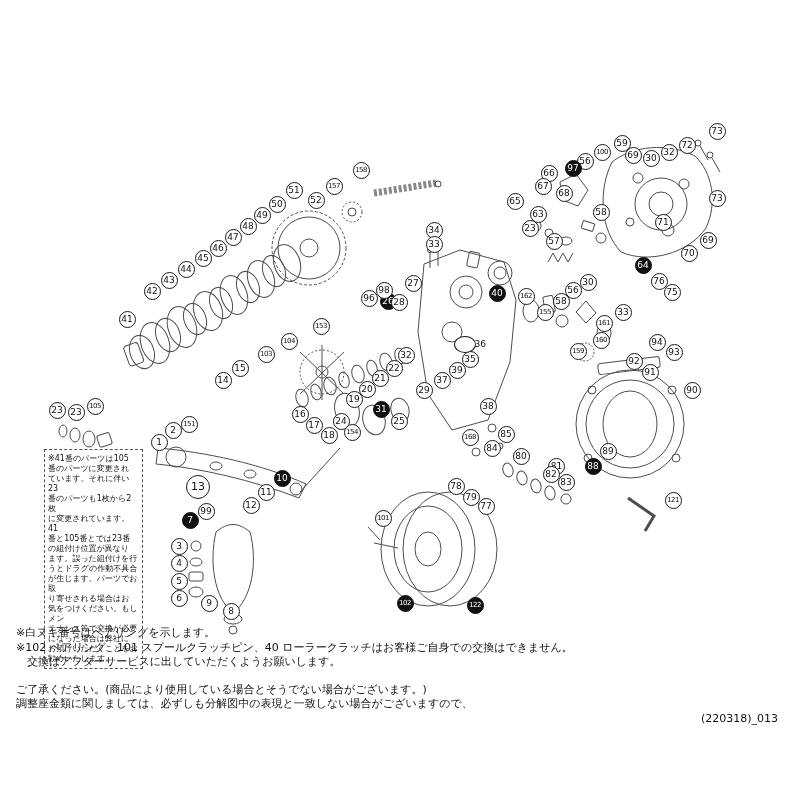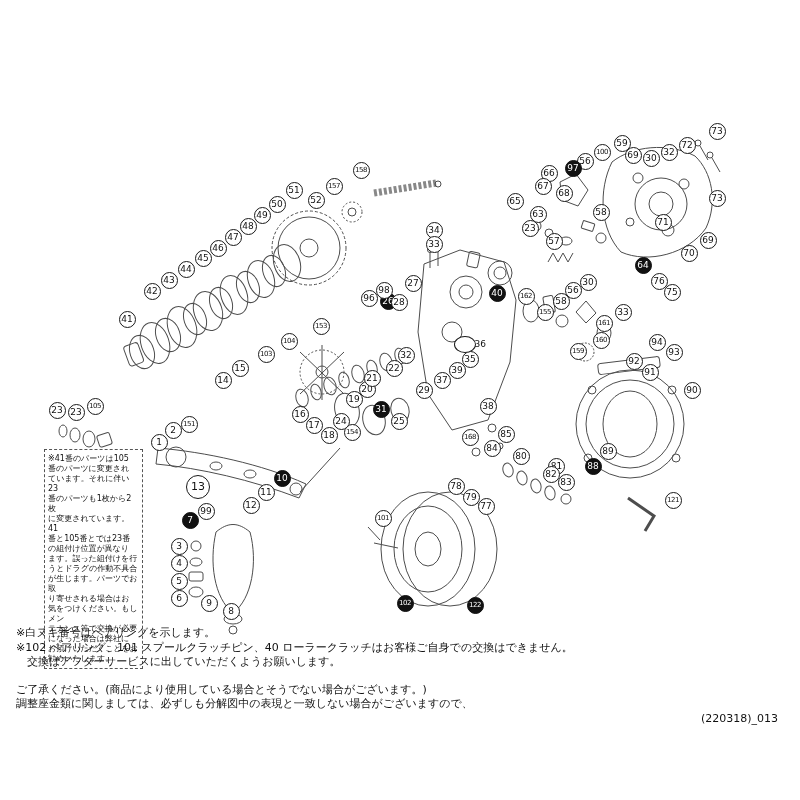--- a/index.html
+++ b/index.html
@@ -191,21 +191,21 @@
       <div class="callout n3" style="left: 266px; top: 354px;">103</div>
       <div class="callout" style="left: 240px; top: 368px;">15</div>
       <div class="callout" style="left: 223px; top: 380px;">14</div>
       <div class="callout" style="left: 300px; top: 414px;">16</div>
       <div class="callout" style="left: 314px; top: 425px;">17</div>
       <div class="callout" style="left: 329px; top: 435px;">18</div>
       <div class="callout n3" style="left: 352px; top: 432px;">154</div>
       <div class="callout" style="left: 341px; top: 421px;">24</div>
       <div class="callout" style="left: 354px; top: 399px;">19</div>
       <div class="callout" style="left: 367px; top: 389px;">20</div>
-      <div class="callout" style="left: 372px; top: 378px;">21</div>
+      <div class="callout" style="left: 380px; top: 378px;">21</div>
       <div class="callout" style="left: 394px; top: 368px;">22</div>
       <div class="callout filled" style="left: 381px; top: 409px;">31</div>
       <div class="callout" style="left: 399px; top: 421px;">25</div>
       <div class="callout" style="left: 406px; top: 355px;">32</div>
       <div class="callout" style="left: 424px; top: 390px;">29</div>
       <div class="callout" style="left: 442px; top: 380px;">37</div>
       <div class="callout" style="left: 457px; top: 370px;">39</div>
       <div class="callout" style="left: 470px; top: 359px;">35</div>
       <div class="callout" style="left: 462px; top: 344px; padding-left: 20px;">36</div>
       <div class="callout filled" style="left: 497px; top: 293px;">40</div>

